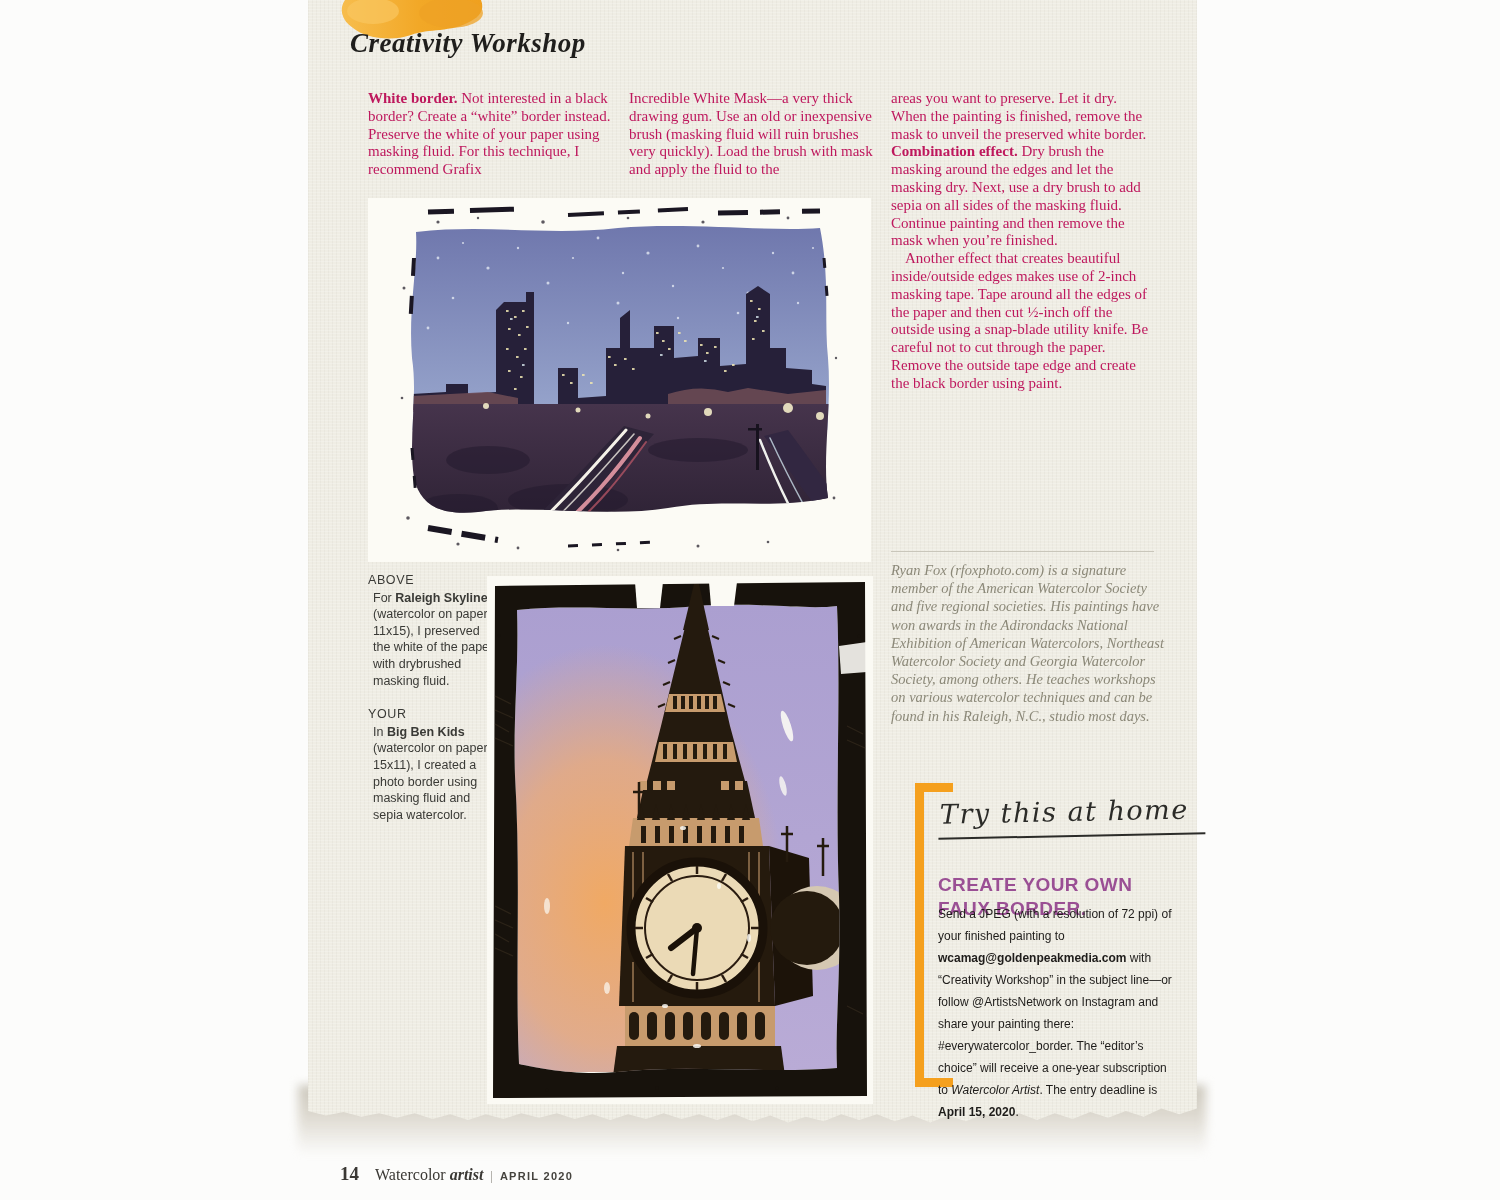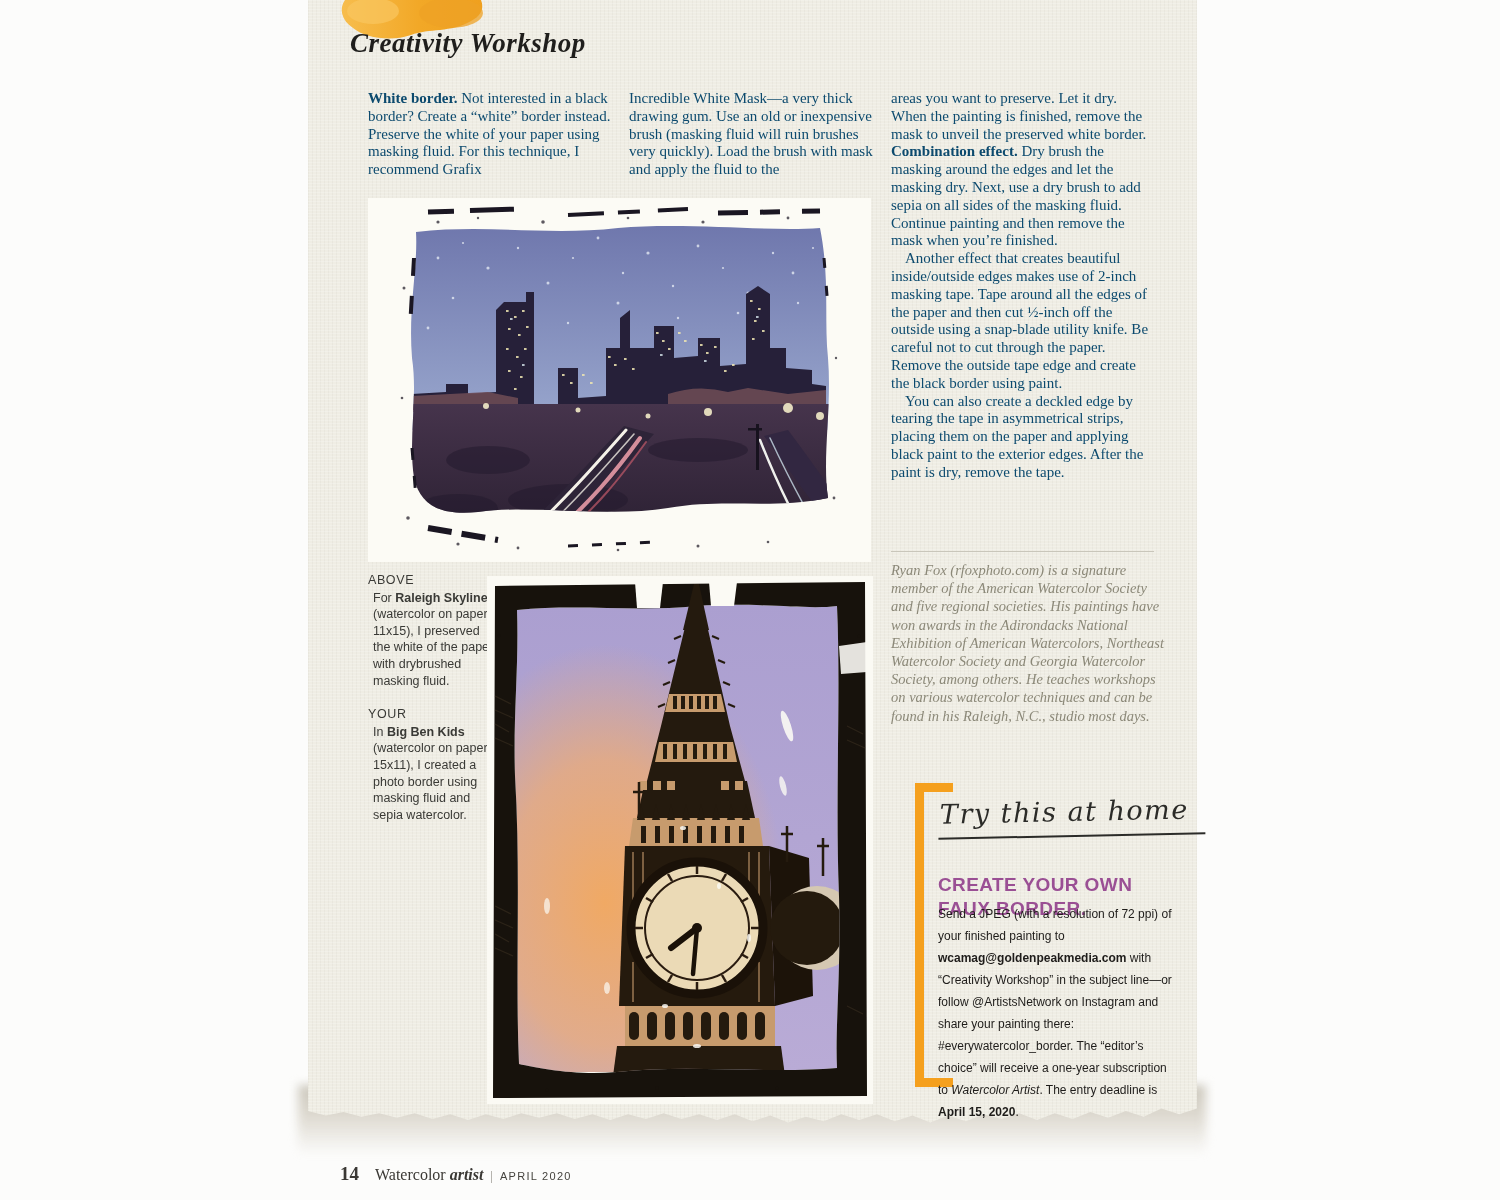--- a/index.html
+++ b/index.html
@@ -10,21 +10,21 @@
         filter:blur(5px);z-index:0;}
   .paper{position:absolute;left:308px;top:0;width:889px;height:1150px;z-index:1;
         background-color:#efede4;
         background-image:
           repeating-linear-gradient(0deg, rgba(255,255,255,.20) 0 1px, rgba(0,0,0,0) 1px 3px),
           repeating-linear-gradient(90deg, rgba(120,115,100,.05) 0 1px, rgba(0,0,0,0) 1px 4px);
         clip-path:polygon(0% 0%,100% 0%,100% 96.4%,98% 96.9%,96% 96.4%,94% 97.1%,92% 96.6%,90% 97.2%,88% 96.7%,86% 97.3%,84% 96.8%,82% 97.4%,80% 96.8%,78% 97.3%,76% 96.9%,74% 97.5%,72% 97.0%,70% 97.6%,68% 97.0%,66% 97.5%,64% 96.9%,62% 97.4%,60% 96.9%,58% 97.5%,56% 97.1%,54% 97.6%,52% 97.0%,50% 97.5%,48% 96.9%,46% 97.4%,44% 96.9%,42% 97.3%,40% 96.8%,38% 97.3%,36% 96.9%,34% 97.4%,32% 96.9%,30% 97.3%,28% 96.8%,26% 97.2%,24% 96.8%,22% 97.3%,20% 96.9%,18% 97.4%,16% 96.9%,14% 97.3%,12% 96.8%,10% 97.2%,8% 96.8%,6% 97.1%,4% 96.7%,2% 97.0%,0% 96.6%);}
   .abs{position:absolute;}
   .headline{left:350px;top:28px;font-size:27px;font-weight:bold;font-style:italic;
             color:#1f1e1c;letter-spacing:.5px;z-index:2;}
-  .bodycol{z-index:2;font-size:15px;line-height:17.8px;color:#0c4a6e;text-align:left;}
+  .bodycol{z-index:2;font-size:15px;line-height:17.8px;color:#be185d;text-align:left;}
   .bodycol p{margin:0;}
   .bodycol p.gap{}
   .bodycol p.ind{text-indent:14px;}
   .b{font-weight:bold;}
   .i{font-style:italic;}
   .rule{left:891px;top:551px;width:263px;height:1px;background:#c9c6ba;z-index:2;}
   .bio{left:891px;top:561px;width:276px;font-size:14.5px;line-height:18.2px;
        font-style:italic;color:#8b8878;z-index:2;}
   .caps{left:368px;top:572px;width:126px;z-index:2;
         font-family:"Liberation Sans",sans-serif;font-size:12.5px;line-height:16.6px;color:#3a3a36;}
@@ -39,21 +39,21 @@
         font-style:italic;font-size:27px;color:#2b2b28;letter-spacing:1.5px;
         border-bottom:2px solid #2b2b28;padding:0 16px 8px 2px;transform:rotate(-1.2deg);}
   .try-head{left:938px;top:849px;width:232px;z-index:2;font-weight:bold;
         font-size:19px;line-height:23.5px;letter-spacing:.4px;margin-top:24px;}
   .try-body{left:938px;top:903px;width:234px;z-index:2;font-size:12px;line-height:22px;color:#1e1c1a;}
   .footer{left:340px;top:1151px;z-index:3;display:flex;align-items:baseline;color:#3a3834;}
   .footer .num{font-size:19px;font-weight:bold;margin-right:16px;}
   .footer .mag{font-size:16px;margin-top:15px;}
   .footer .magi{font-size:16px;font-weight:bold;font-style:italic;margin-left:4px;}
   .footer .sep{font-size:12px;color:#8a877f;margin:0 7px;}
-  .footer .issue{font-family:"Liberation Sans",sans-serif;font-size:11px;letter-spacing:1.3px;color:#45433e;}
+  .footer .issue{font-family:"Liberation Sans",sans-serif;font-size:11px;letter-spacing:1.3px;color:#45433e;font-weight:bold;}
   svg{display:block;}
 </style>
 </head>
 <body>
 
 <div class="stage">
   <div class="fuzz"></div>
   <div class="paper"></div>
 
   <svg class="abs" style="left:333px;top:0;z-index:2" width="152" height="44" viewBox="0 0 152 44">
@@ -74,21 +74,20 @@
   <div class="abs bodycol" style="left:368px;top:90px;width:248px;">
     <p><span class="b">White border.</span><span> Not interested in a black border? Create a “white” border instead. Preserve the white of your paper using masking fluid. For this technique, I recommend Grafix</span></p>
   </div>
   <div class="abs bodycol" style="left:629px;top:90px;width:248px;">
     <p>Incredible White Mask—a very thick drawing gum. Use an old or inexpensive brush (masking fluid will ruin brushes very quickly). Load the brush with mask and apply the fluid to the</p>
   </div>
   <div class="abs bodycol" style="left:891px;top:90px;width:264px;">
     <p>areas you want to preserve. Let it dry. When the painting is finished, remove the mask to unveil the preserved white border.</p>
     <p class="gap"><span class="b">Combination effect.</span><span> Dry brush the masking around the edges and let the masking dry. Next, use a dry brush to add sepia on all sides of the masking fluid. Continue painting and then remove the mask when you’re finished.</span></p>
     <p class="ind">Another effect that creates beautiful inside/outside edges makes use of 2-inch masking tape. Tape around all the edges of the paper and then cut ½-inch off the outside using a snap-blade utility knife. Be careful not to cut through the paper. Remove the outside tape edge and create the black border using paint.</p>
-    <p class="ind">You can also create a deckled edge by tearing the tape in asymmetrical strips, placing them on the paper and applying black paint to the exterior edges. After the paint is dry, remove the tape.</p>
   </div>
 
   <div class="abs rule"></div>
   <div class="abs bio">Ryan Fox (rfoxphoto.com) is a signature member of the American Watercolor Society and five regional societies. His paintings have won awards in the Adirondacks National Exhibition of American Watercolors, Northeast Watercolor Society and Georgia Watercolor Society, among others. He teaches workshops on various watercolor techniques and can be found in his Raleigh, N.C., studio most days.</div>
 
   <div class="abs caps">
     <div class="blk">
       <p class="lbl">ABOVE</p>
       <p><span>For </span><span class="b">Raleigh Skyline</span><span> (watercolor on paper, 11x15), I preserved the white of the paper with drybrushed masking fluid.</span></p>
     </div>

